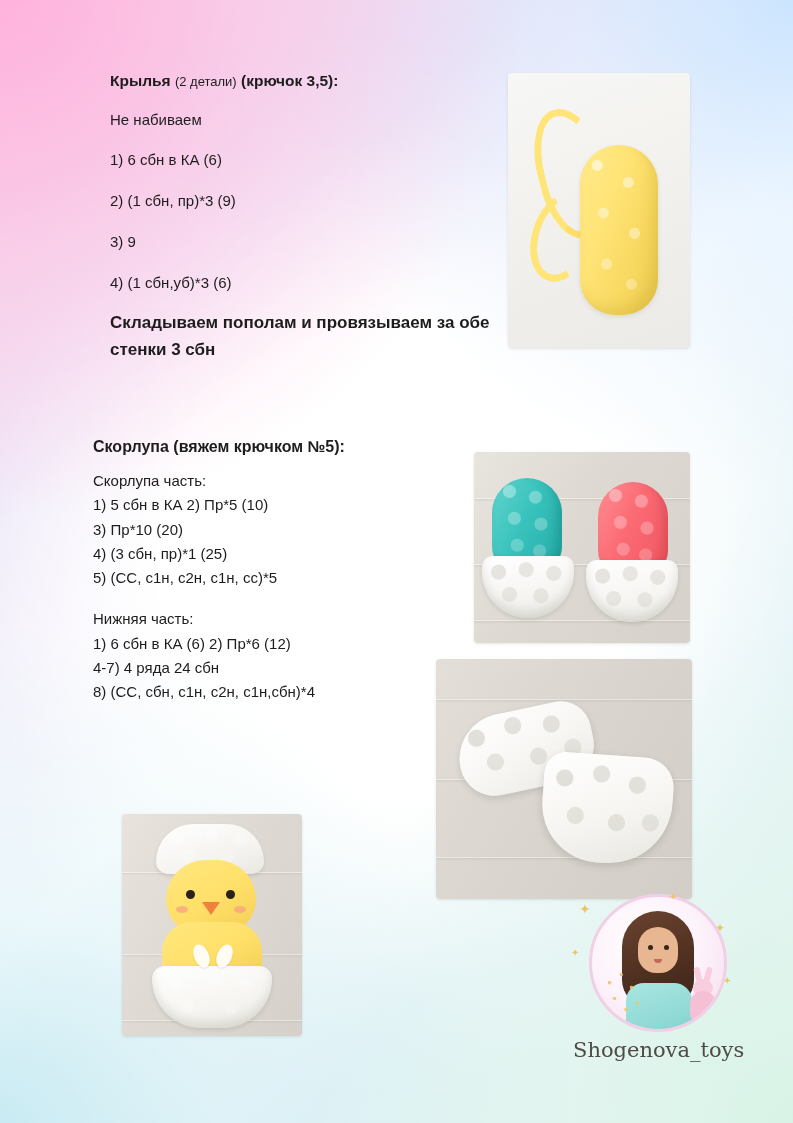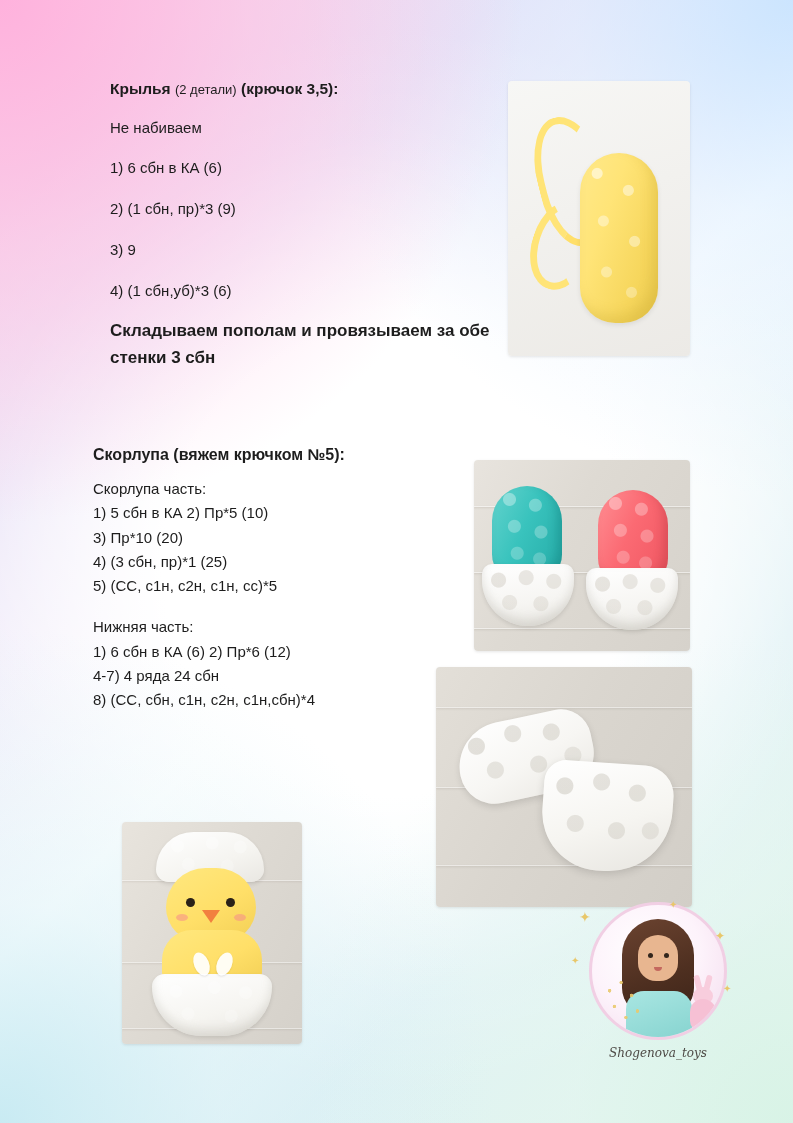--- a/index.html
+++ b/index.html
@@ -15,21 +15,21 @@
     background:
       radial-gradient(circle at 0% 0%, rgba(255,176,220,0.95) 0%, rgba(255,190,225,0.55) 18%, rgba(255,255,255,0) 38%),
       radial-gradient(circle at 100% 0%, rgba(196,226,255,0.85) 0%, rgba(214,235,255,0.45) 16%, rgba(255,255,255,0) 36%),
       radial-gradient(circle at 0% 100%, rgba(193,232,241,0.85) 0%, rgba(214,240,246,0.45) 16%, rgba(255,255,255,0) 36%),
       radial-gradient(circle at 100% 100%, rgba(215,243,230,0.85) 0%, rgba(230,248,240,0.45) 16%, rgba(255,255,255,0) 36%),
       radial-gradient(circle at 50% 50%, #ffffff 0%, #ffffff 34%, rgba(255,255,255,0.2) 62%, rgba(255,255,255,0) 78%),
       linear-gradient(135deg, #f9d7ec 0%, #eae3f7 26%, #ffffff 50%, #dff1f5 74%, #dff4e8 100%);
   }
   .page {
     position: absolute;
-    left: 0; top: 8px;
+    left: 0; top: 0;
     width: 793px;
     height: 860px;
   }
 
   
   .wings-block {
     position: absolute;
     left: 110px;
     top: 72px;
     width: 420px;
@@ -438,22 +438,21 @@
       radial-gradient(circle at 54% 88%, #e9c96d 0 1.4px, rgba(0,0,0,0) 2px);
     opacity: 0.9;
   }
   .logo .brand {
     position: absolute;
     left: 8px;
     top: 146px;
     width: 170px;
     text-align: center;
     font-family: "DejaVu Serif", serif;
-    font-style: italic;
-    font-size: 12px;
+    font-size: 21px;
     color: #4e4a46;
   }
 </style>
 </head>
 <body>
 
 <div class="page">
 
   <div class="wings-block">
     <div class="wings-title">

